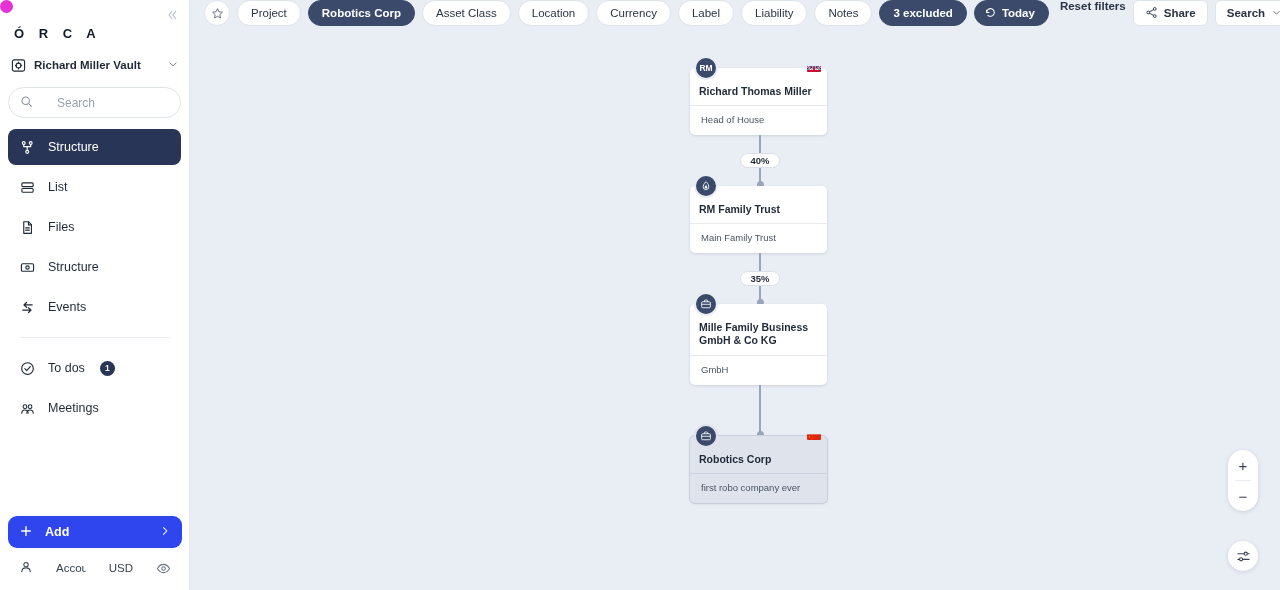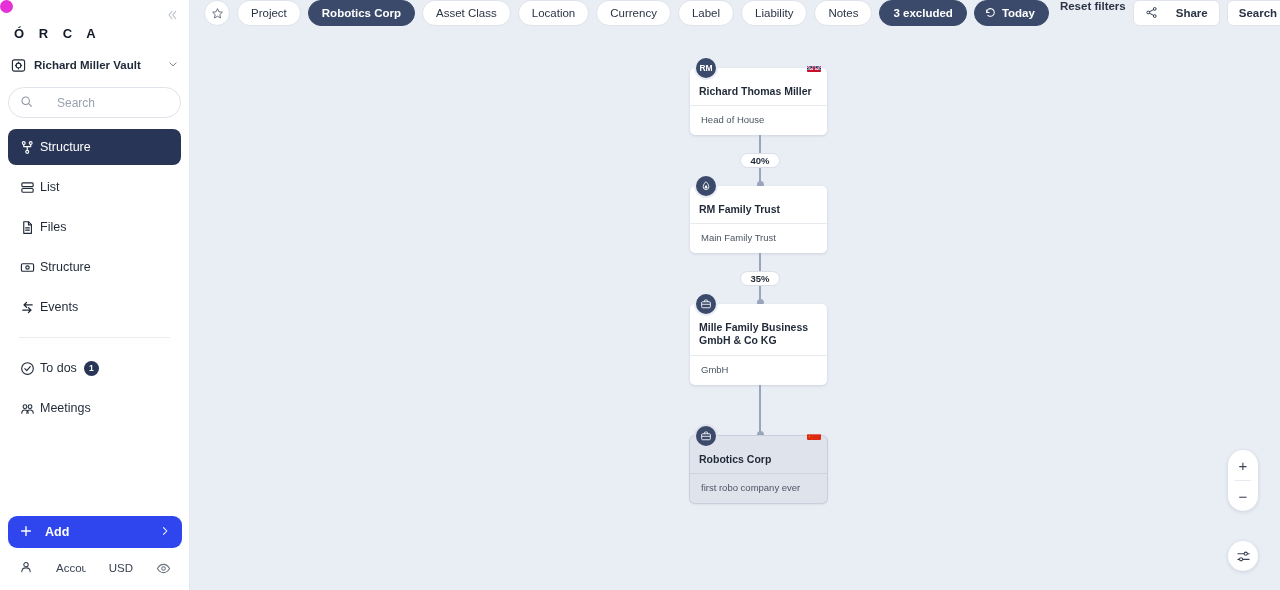--- a/index.html
+++ b/index.html
@@ -65,21 +65,21 @@
     border: none; outline: none; flex: 1;
     font-size: 12px; color: #374151;
     font-family: "Liberation Sans", sans-serif;
     background: transparent;
   }
   .search-box input::placeholder { color: #9aa1ae; }
 
   .nav { margin-top: 11px; padding: 0 8px; }
   .nav-item {
     height: 36px; border-radius: 8px;
-    display: flex; align-items: center; gap: 4px;
+    display: flex; align-items: center; gap: 12px;
     padding: 1px 11px; margin-bottom: 4px;
     cursor: pointer;
     font-size: 12.5px; color: #1f2937;
   }
   .nav-item.active { background: #293556; color: #ffffff; }
   .nav-item .nv-icon {
     width: 17px; height: 17px; flex: 0 0 17px;
     display: flex; align-items: center; justify-content: center;
   }
   .nav-sep {
@@ -150,21 +150,21 @@
   }
   .chip.dark.icon-chip { padding-left: 9px; gap: 5px; }
   .reset-link {
     font-size: 11.5px; color: #2b3445; font-weight: bold;
     cursor: pointer; margin-left: 4px; white-space: nowrap;
   }
   .topbar-right { margin-left: auto; display: flex; align-items: center; gap: 7px; }
   .btn-white {
     height: 26px; border-radius: 6px;
     border: 1px solid #dfe3ea; background: #fff;
-    display: flex; align-items: center; gap: 18px;
+    display: flex; align-items: center; gap: 6px;
     padding: 0 11px;
     font-size: 11.5px; color: #2b3445; font-weight: 600;
     cursor: pointer; white-space: nowrap;
   }
 
   
   #canvas { position: absolute; inset: 41px 0 0 0; overflow: hidden; }
   .tree { position: absolute; left: 500px; top: 27px; width: 140px; }
 
   .node {

